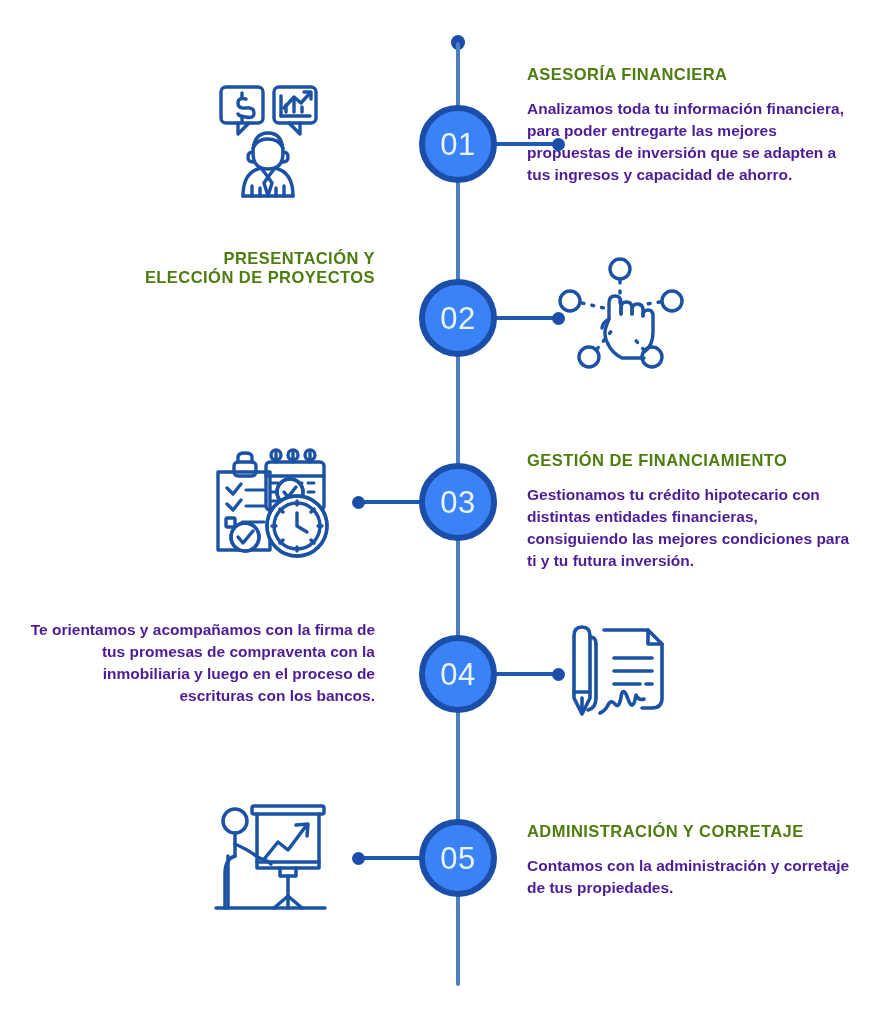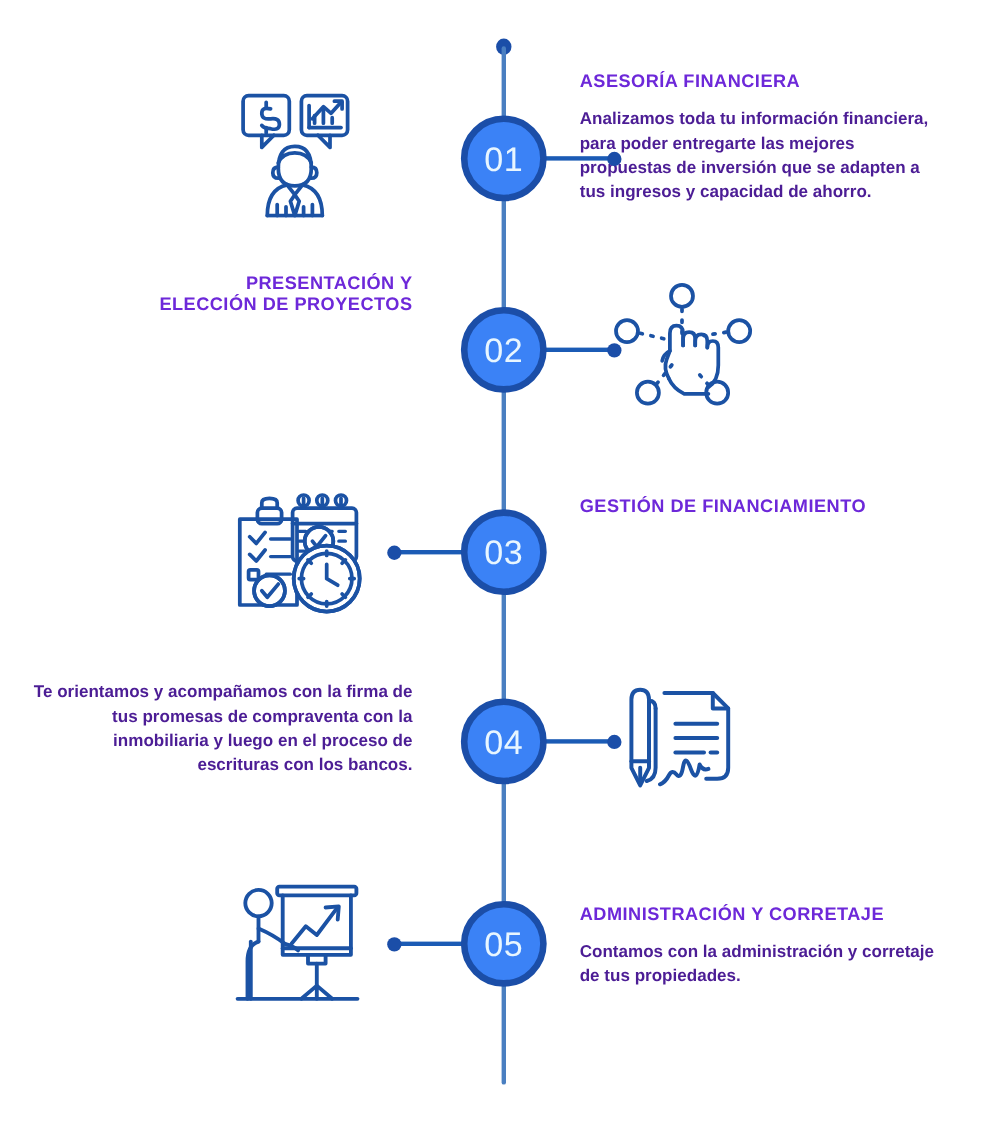--- a/index.html
+++ b/index.html
@@ -93,21 +93,21 @@
   }
   .arm-dot.left  { left: 352px; }
   .arm-dot.right { left: 552px; }
 
   
   .textblock { position: absolute; }
   .textblock.right { left: 527px; width: 335px; text-align: left; }
   .textblock.left  { left: 30px;  width: 345px; text-align: right; margin-top: 21px; }
 
   .step-title {
-    color: #6d28d9;
+    color: #4d7c0f;
     font-size: 16.5px;
     font-weight: bold;
     letter-spacing: 0.45px;
     line-height: 1.18;
     margin-bottom: 14px;
     white-space: pre-line;
   }
   .step-body {
     color: #4c1d95;
     font-size: 15.5px;
@@ -217,20 +217,21 @@
   <div class="step" style="top:502px;">
     <div class="arm left"></div>
     <div class="arm-dot left"></div>
 
     <div class="node">
       <span class="node-num">03</span>
     </div>
 
     <div class="textblock right" style="top:-51px;">
       <div class="step-title">GESTIÓN DE FINANCIAMIENTO</div>
+      <div class="step-body">Gestionamos tu crédito hipotecario con distintas entidades financieras, consiguiendo las mejores condiciones para ti y tu futura inversión.</div>
     </div>
 
     <div class="iconbox left" style="top:-60px;">
       <svg width="125" height="118" viewBox="0 0 125 118" fill="none" stroke="#1B52A4" stroke-width="3.4" stroke-linecap="round" stroke-linejoin="round">
 
         <rect x="58" y="20" width="58" height="48" rx="4"></rect>
         <path d="M58 34 L116 34"></path>
         <path d="M68 20 L68 11 M85 20 L85 11 M102 20 L102 11"></path>
         <circle cx="68" cy="13" r="5"></circle>
         <circle cx="85" cy="13" r="5"></circle>

